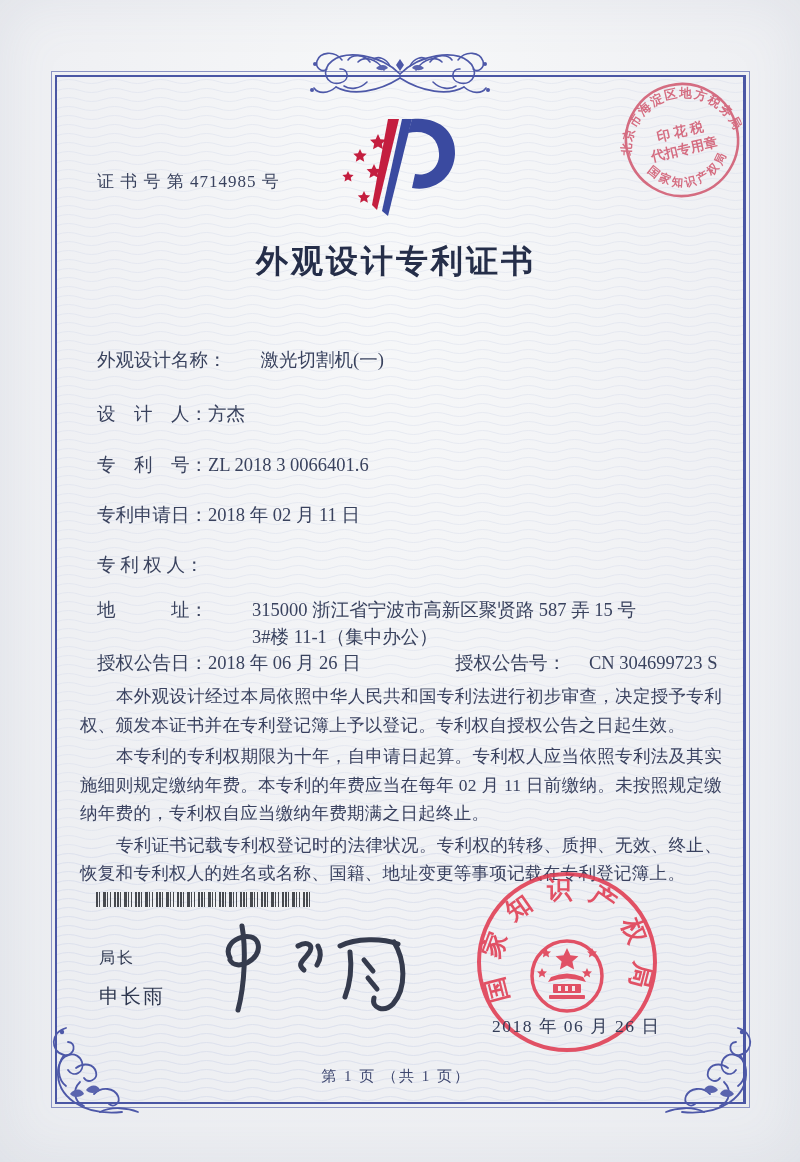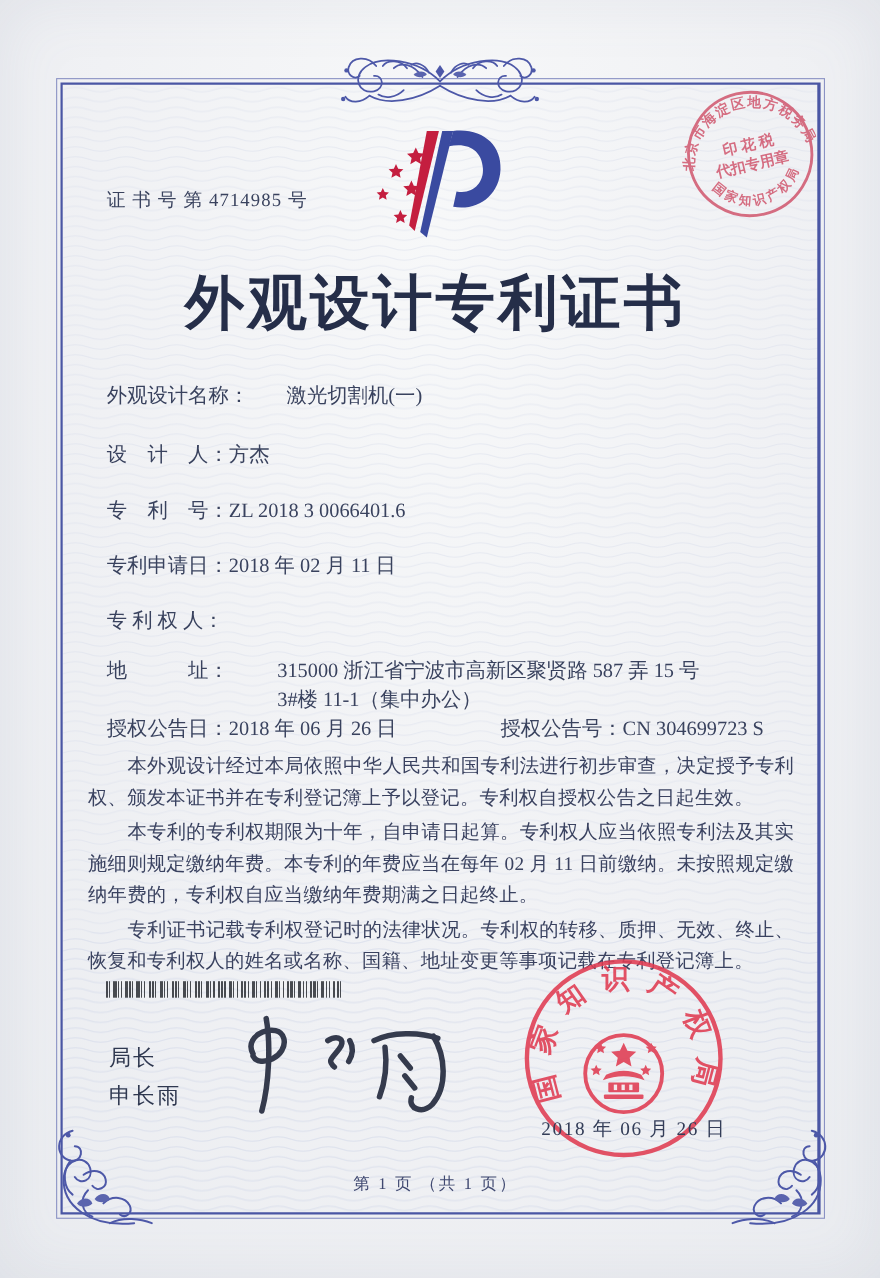--- a/index.html
+++ b/index.html
@@ -33,55 +33,55 @@
     position: absolute; left: 97px; top: 126px;
     font-size: 17px; letter-spacing: 1px; color: #39425e; margin-top: 44px;
   }
   .logo { position: absolute; left: 336px; top: 116px; }
   .tax-stamp {
     position: absolute; left: 620px; top: 78px;
     transform: rotate(-13deg); opacity: 0.82;
   }
   .title {
     position: absolute; left: 0; right: 8px; top: 240px;
-    text-align: center; font-size: 54px; font-weight: 700;
+    text-align: center; font-size: 32px; font-weight: 700;
     letter-spacing: 3px; color: #252e49;
   }
   .frow { position: absolute; display: flex; font-size: 18.5px; color: #39425e; line-height: 27px; }
   .frow .lab { white-space: pre; }
   .frow .val { white-space: pre-wrap; }
   .r0 { left: 97px; top: 347px; gap: 34px; }
   .r1 { left: 97px; top: 401px; }
   .r2 { left: 97px; top: 452px; justify-content: center; }
   .r3 { left: 97px; top: 502px; }
   .r4 { left: 97px; top: 552px; }
   .r5 { left: 97px; top: 597px; width: 560px; }
   .r5 .val { max-width: 442px; margin-left: 44px; }
   .r6a { left: 97px; top: 650px; }
-  .r6b { left: 455px; top: 650px; }
+  .r6b { left: 455px; top: 650px; gap: 23px; }
 
   .paras {
     position: absolute; left: 80px; top: 682px; width: 642px;
     font-size: 17.5px; line-height: 28.5px; color: #3a4260;
     text-align: justify; letter-spacing: 0.3px;
   }
   .paras p { text-indent: 2.05em; margin-bottom: 3px; }
 
   .barcode {
     position: absolute; left: 96px; top: 892px; width: 215px; height: 15px;
     background: repeating-linear-gradient(90deg,
       #2a2d33 0 2px,  transparent 2px 3px,
       #2a2d33 3px 4px, transparent 4px 7px,
       #2a2d33 7px 10px, transparent 10px 11px,
       #2a2d33 11px 12px, transparent 12px 14px,
       #2a2d33 14px 15px, transparent 15px 18px,
       #2a2d33 18px 20px, transparent 20px 21px);
     opacity: 0.85;
   }
-  .signer-title { position: absolute; left: 99px; top: 948px; font-size: 20px; color: #2f3850; letter-spacing: 2px; }
+  .signer-title { position: absolute; left: 99px; top: 948px; font-size: 16px; color: #2f3850; letter-spacing: 2px; }
   .signer-name  { position: absolute; left: 99px; top: 983px; font-size: 20px; color: #2f3850; letter-spacing: 2px; }
   .signature { position: absolute; left: 212px; top: 912px; }
 
   .seal { position: absolute; left: 474px; top: 864px; }
   .seal-date {
     position: absolute; left: 492px; top: 1014px; z-index: 3;
     font-size: 17.5px; letter-spacing: 1.5px; color: #333d58;
   }
   .footer {
     position: absolute; left: 0; right: 8px; top: 1067px;

